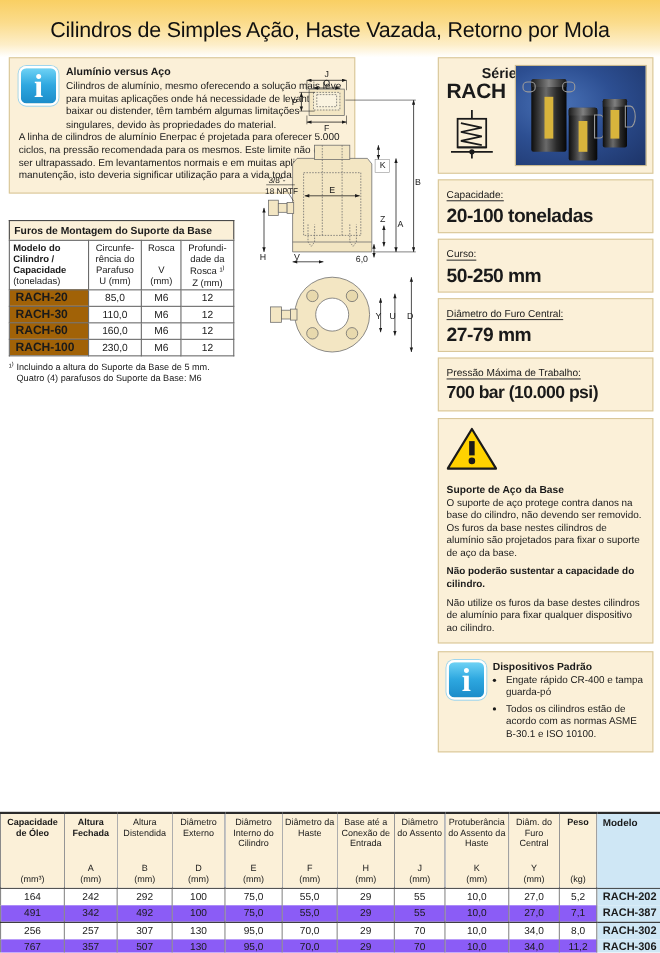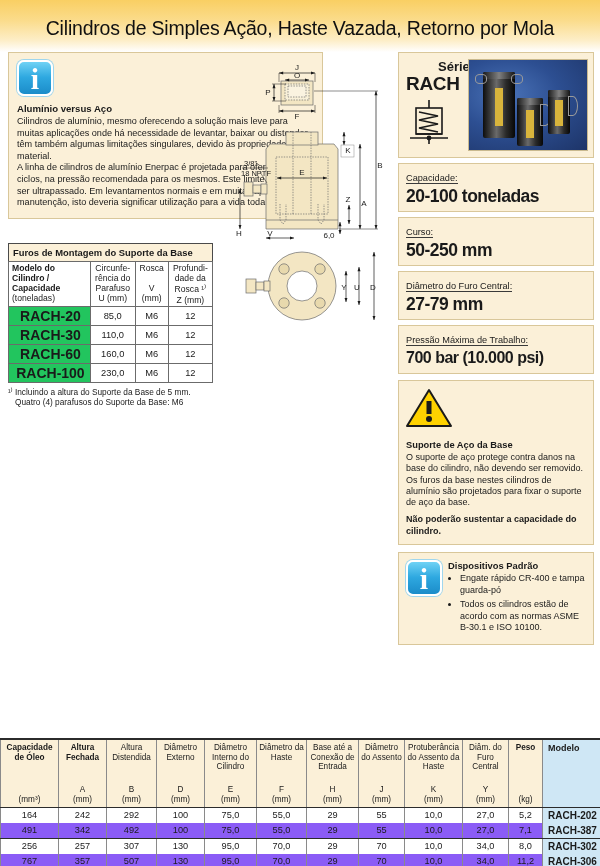--- a/index.html
+++ b/index.html
@@ -28,21 +28,21 @@
   
   .body-wrap { position:relative; width:600px; }
   .col-left { position:absolute; left:8px; top:0; width:380px; }
   .col-right { position:absolute; left:398px; top:0; width:196px; }
 
   
   .infobox {
     background:#fbf0d8; border:1px solid #d9c79a;
     padding:7px 8px 9px 8px; width:315px;
   }
-  .ib-top { display:flex; gap:7px;flex-direction:column; }
+  .ib-top { display:flex; gap:7px; }
   .icon-info {
     width:36px; height:36px; flex:0 0 36px; border-radius:7px;
     background:linear-gradient(to bottom,#6fd2f5 0%,#2ea8e0 48%,#1b8cc9 100%);
     border:2px solid #ffffff;
     box-shadow:0 0 0 1px #9fd6ee;
     position:relative;
   }
   .icon-info::after {
     content:"i"; position:absolute; left:0; right:0; top:-2px;
     text-align:center; color:#fff; font-size:30px; font-weight:bold;
@@ -55,21 +55,21 @@
   
   .mt { border-collapse:collapse; width:205px; margin-top:0; font-size:8.6px; }
   .mt caption {
     background:#fbf0d8; border:1px solid #4a4a4a; border-bottom:none;
     font-weight:bold; font-size:9.4px; text-align:left; padding:3px 4px;
   }
   .mt th, .mt td { border:1px solid #6b6b6b; padding:1px 3px; text-align:center; }
   .mt thead th { background:#ffffff; font-weight:bold; vertical-align:top; height:15px;}
   .mt thead th.lbl { text-align:left; }
   .mt .sub { font-weight:normal; }
-  .mt td.model { background:#22c55e; font-weight:bold; text-align:center; padding-left:5px; font-size:14px;}
+  .mt td.model { background:#a16207; font-weight:bold; text-align:left; padding-left:5px; font-size:11px;}
   .mt td.val { background:#ffffff; font-size:9.3px; }
   .mt-note { font-size:8.3px; line-height:10.5px; margin-top:4px; width:210px;}
 
   
   .drawing { position:absolute; left:228px; top:2px; width:160px; height:330px; }
   .drawing svg { display:block; }
 
   
   .series-box { background:#fbf0d8; border:1px solid #d9c79a; padding:6px 7px; }
   .series-row { display:flex; gap:6px; align-items:flex-start; }
@@ -381,20 +381,21 @@
             <circle cx="23" cy="31" r="3" fill="#1a1a1a"></circle>
           </svg>
         </div>
         <div style="flex:1">
           <div class="wb-head">Suporte de Aço da Base</div>
           <p class="wb-p">O suporte de aço protege contra danos na base do cilindro, não devendo ser removido.</p>
         </div>
       </div>
       <p class="wb-p">Os furos da base nestes cilindros de alumínio são projetados para fixar o suporte de aço da base.</p>
       <p class="wb-p b">Não poderão sustentar a capacidade do cilindro.</p>
+      <p class="wb-p">Não utilize os furos da base destes cilindros de alumínio para fixar qualquer dispositivo ao cilindro.</p>
     </div>
 
     <div class="devbox">
       <div class="icon-info"></div>
       <div style="flex:1">
         <div class="dev-head">Dispositivos Padrão</div>
         <ul class="dev-list">
           <li>Engate rápido CR-400 e tampa guarda-pó</li>
           <li>Todos os cilindros estão de acordo com as normas ASME B-30.1 e ISO 10100.</li>
         </ul>

